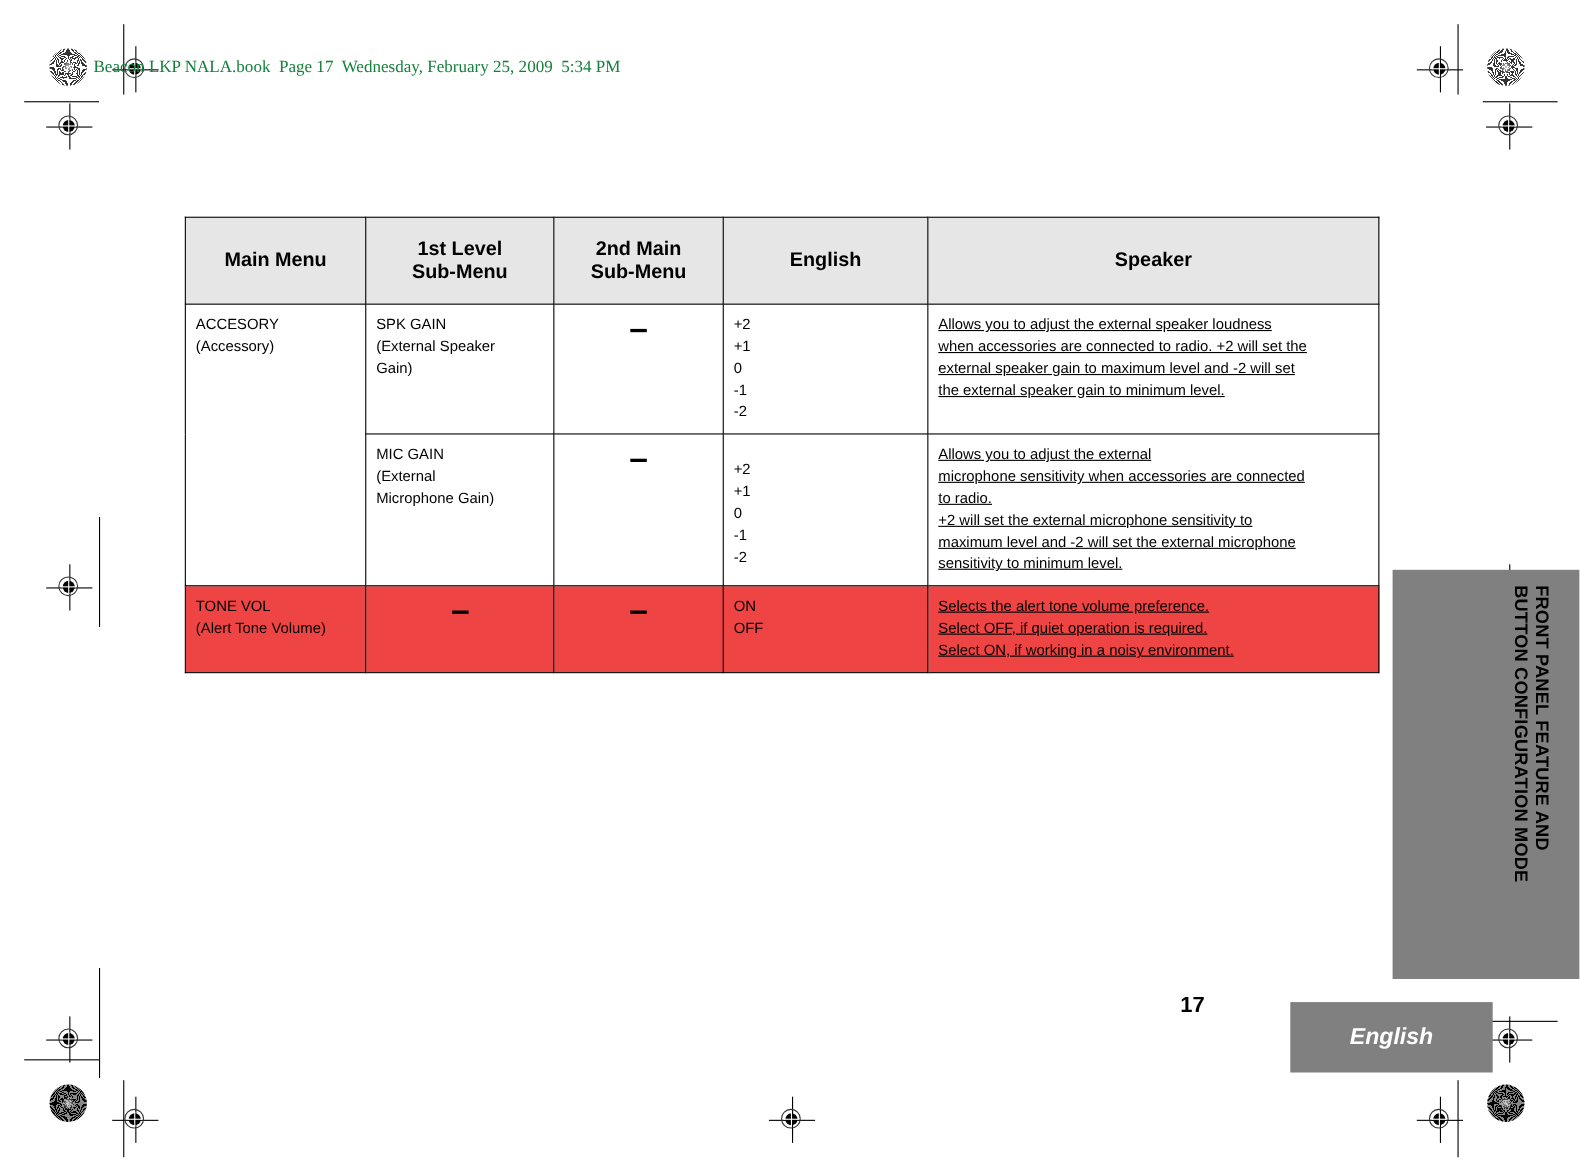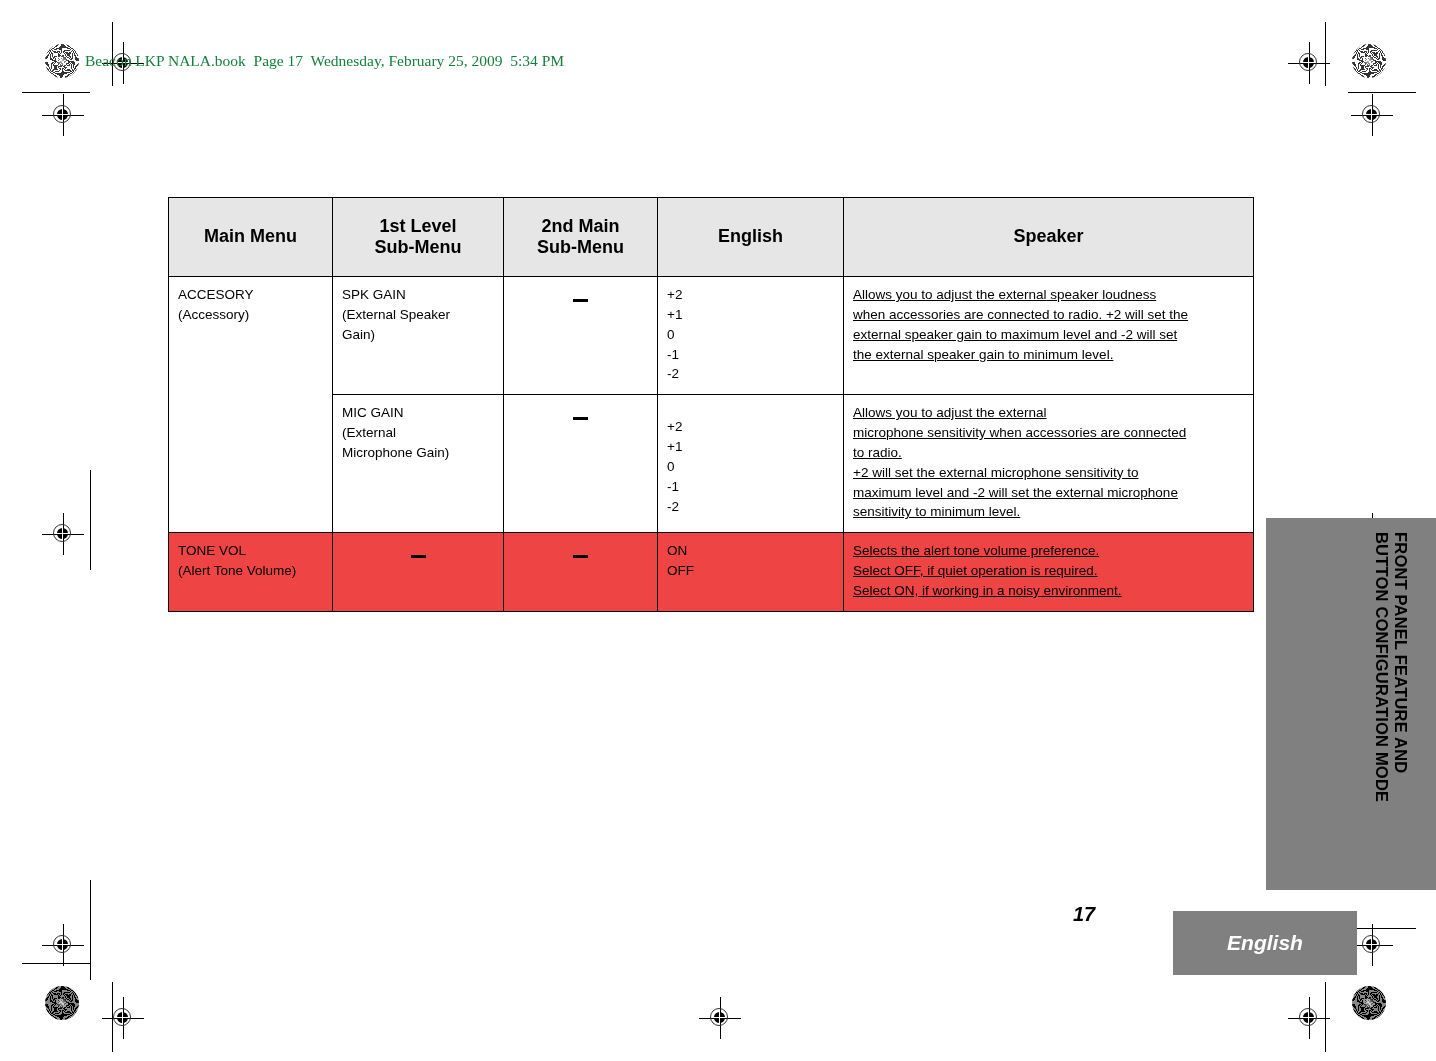--- a/index.html
+++ b/index.html
@@ -171,21 +171,20 @@
     letter-spacing: 0.2px;
   }
 
   
   .page-number {
     position: absolute;
     left: 1073px;
     top: 903px;
     font-size: 20px;
     font-weight: bold;
-    font-style: italic;
   }
   .lang-box {
     position: absolute;
     left: 1173px;
     top: 911px;
     width: 184px;
     height: 64px;
     background: #808080;
     font-style: italic;
   }

